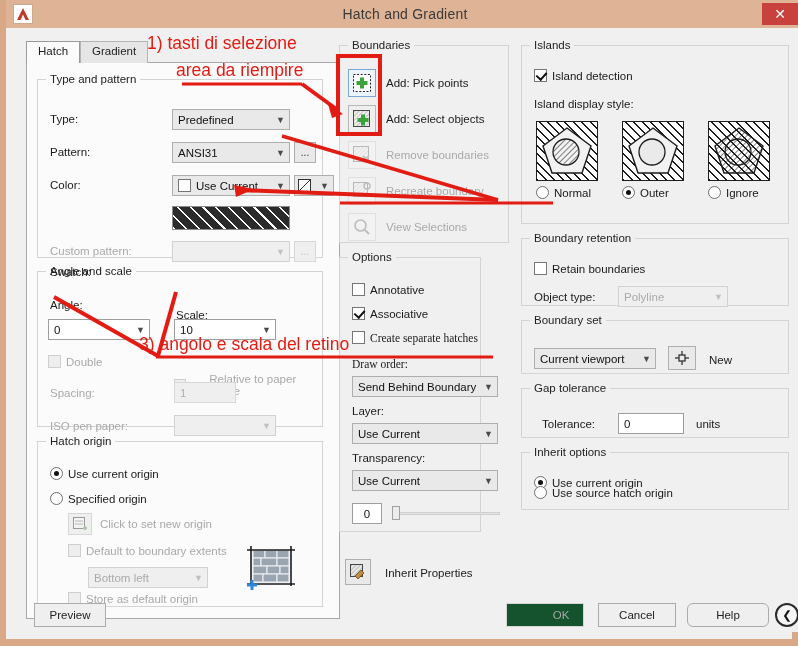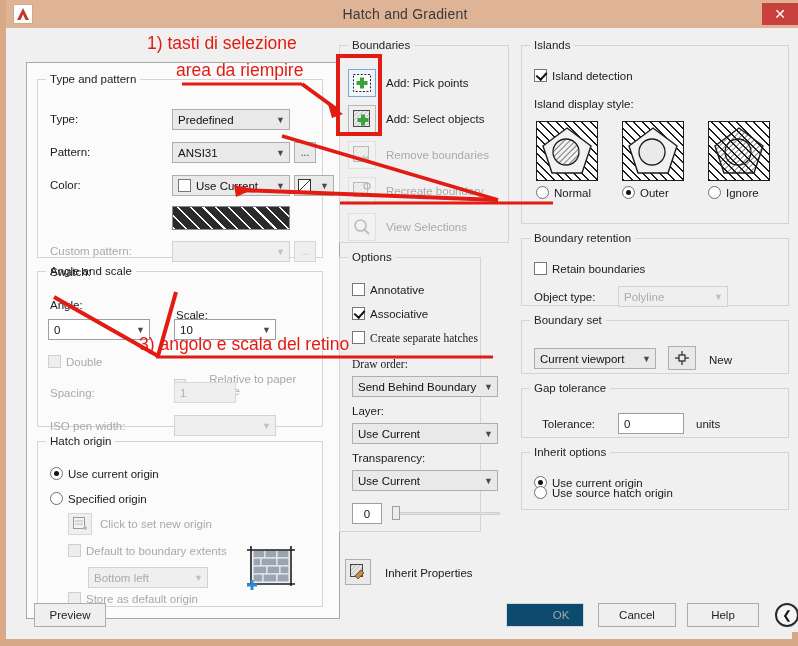--- a/index.html
+++ b/index.html
@@ -145,21 +145,21 @@
       #1d1d1d 0px, #1d1d1d 1.4px, #ffffff 1.4px, #ffffff 6px);
   }
   .island svg { position:absolute; left:0; top:0; }
 
   
   .btn {
     position:absolute; height:24px; background:#efefef; border:1px solid #ababab;
     display:flex; align-items:center; justify-content:center;
     font-size:11.5px; color:#222; cursor:pointer;
   }
-  .btn.disabled { color:#a6a6a6; background:#0c4a6e; border-color:#d6d6d6;padding-left:32px; }
+  .btn.disabled { color:#a6a6a6; background:#14532d; border-color:#d6d6d6;padding-left:32px; }
   .circlebtn {
     position:absolute; width:24px; height:24px; border-radius:50%;
     background:#f5f5f5; border:2px solid #2a2a2a;
     display:flex; align-items:center; justify-content:center; cursor:pointer;
   }
 
   
   .slider { position:absolute; height:14px; }
   .slider .track {
     position:absolute; left:0; right:0; top:6px; height:3px;
@@ -189,20 +189,24 @@
       <svg width="16" height="16" viewBox="0 0 16 16">
         <polygon points="8,2 14,14 10.5,14 8,8.5 5.5,14 2,14" fill="#c0392b"></polygon>
       </svg>
     </div>
     <div class="titletext">Hatch and Gradient</div>
     <button class="closebtn">✕</button>
   </div>
 
   <div class="client">
 
+    <div class="tabstrip">
+      <div class="tab active">Hatch</div>
+      <div class="tab">Gradient</div>
+    </div>
 
     <div class="tabpanel">
 
       <fieldset style="left:10px; top:10px; width:286px; height:185px;">
         <legend>Type and pattern</legend>
 
         <div class="txt" style="position:absolute; left:12px; top:28px;">Type:</div>
         <div class="combo" style="left:134px; top:24px; width:118px;">
           <span>Predefined</span>
           <span class="car">▼</span>
@@ -263,21 +267,21 @@
           <span class="txt dim">Double</span>
         </div>
         <div class="row" style="left:136px; top:96px;gap:23px;">
           <span class="cb dis"></span>
           <span class="txt dim">Relative to paper space</span>
         </div>
 
         <div class="txt dim" style="position:absolute; left:12px; top:110px;">Spacing:</div>
         <div class="txtin disabled" style="left:136px; top:105px; width:62px;">1</div>
 
-        <div class="txt dim" style="position:absolute; left:12px; top:143px;">ISO pen width:</div>
+        <div class="txt dim" style="position:absolute; left:12px; top:143px;">ISO pen paper:</div>
         <div class="combo disabled" style="left:136px; top:138px; width:102px;">
           <span></span>
           <span class="car">▼</span>
         </div>
       </fieldset>
 
       <fieldset style="left:10px; top:372px; width:286px; height:172px;">
         <legend>Hatch origin</legend>
 
         <div class="row" style="left:12px; top:20px;">
@@ -577,21 +581,21 @@
         <span class="txt">Use current origin</span>
       </div>
       <div class="row" style="left:12px; top:28px;align-items:flex-end;">
         <span class="rd"></span>
         <span class="txt">Use source hatch origin</span>
       </div>
     </fieldset>
 
     <div class="btn disabled" style="left:494px; top:575px; width:78px;">OK</div>
     <div class="btn" style="left:586px; top:575px; width:78px;">Cancel</div>
-    <div class="btn" style="left:675px; top:575px; width:72px;">Help</div>
+    <div class="btn" style="left:675px; top:575px; width:82px;border-radius:6px;">Help</div>
     <div class="circlebtn" style="left:763px; top:575px;">❮</div>
 
     <div class="btn" style="left:22px; top:575px; width:72px;">Preview</div>
   </div>
 
   <div class="redbox" style="left:330px; top:54px; width:46px; height:82px;"></div>
 
   <svg class="annosvg">
 
     <line x1="176" y1="84" x2="296" y2="84" stroke="#e21b13" stroke-width="3"></line>

